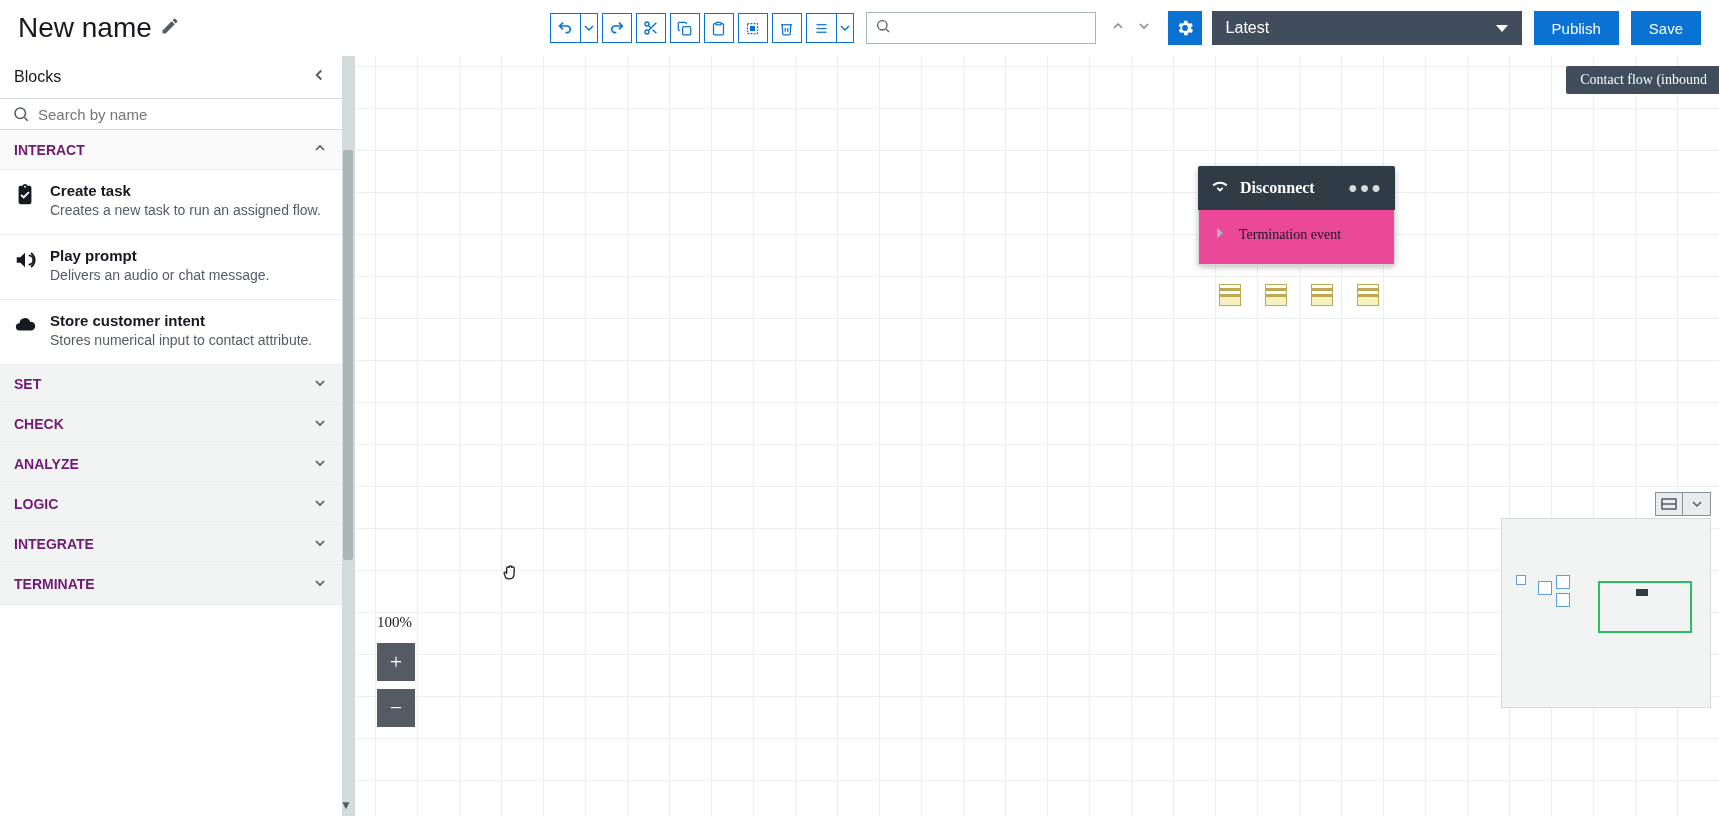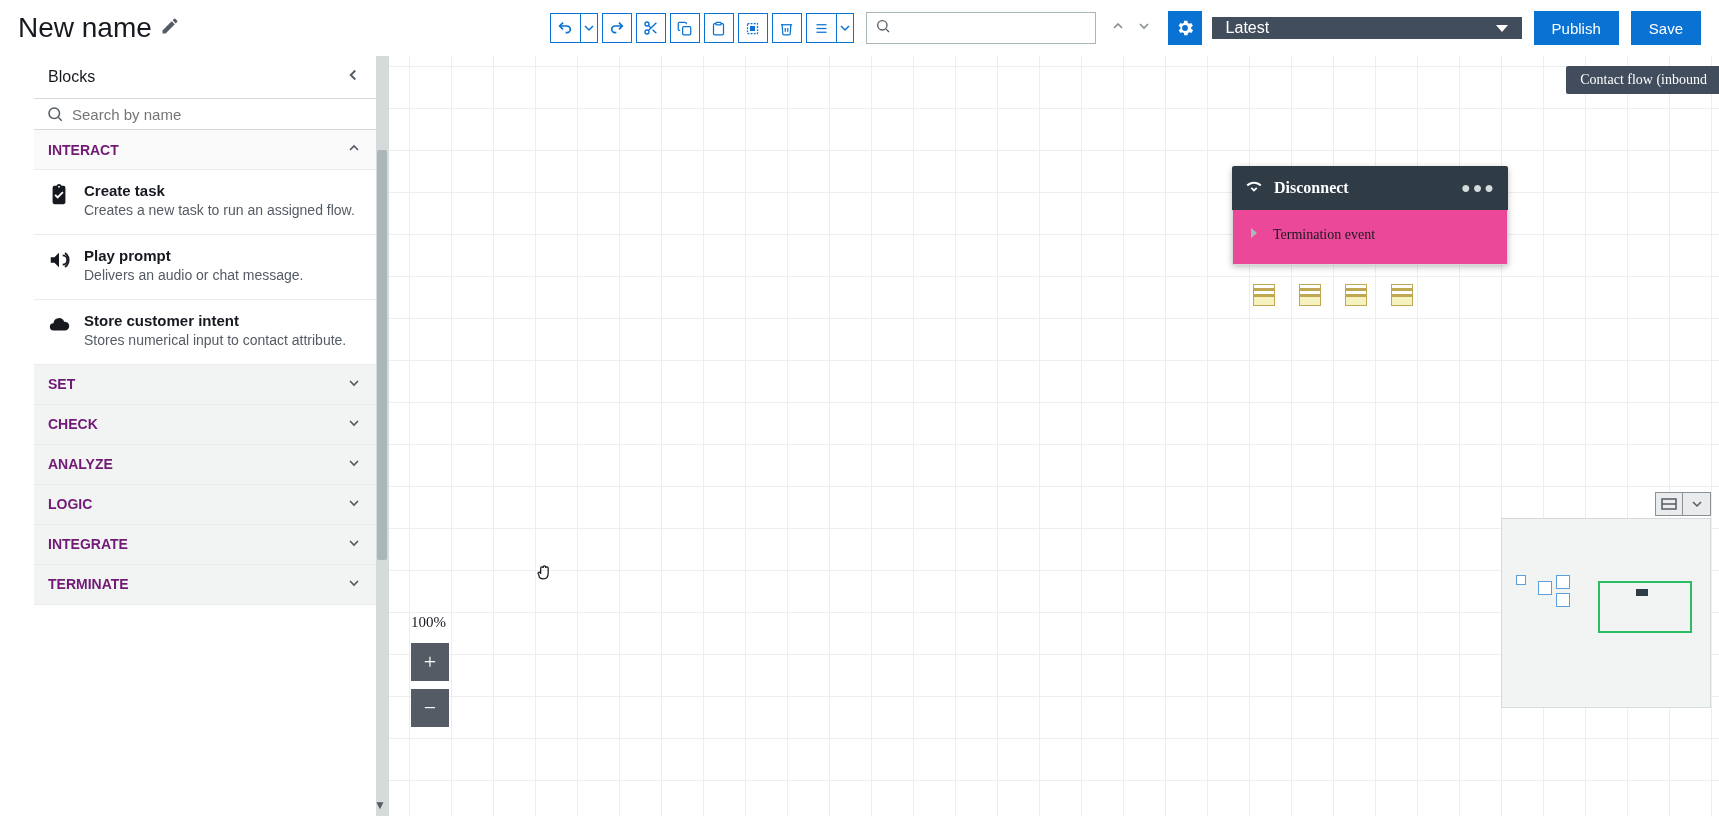--- a/index.html
+++ b/index.html
@@ -35,34 +35,34 @@
 .nav-arrows { display: flex; gap: 2px; margin-left: 4px; }
 .nav-arrows .arr { color: #879196; font-size: 16px; padding: 4px; cursor: pointer; }
 
 .gear-btn {
   width: 34px; height: 34px; background: #0972d3; color: #fff;
   display: inline-flex; align-items: center; justify-content: center; cursor: pointer;
   margin-left: 6px;
 }
 
 .version-select {
-  height: 22px; width: 310px; background: #414d5c; color: #fff;
+  height: 34px; width: 310px; background: #414d5c; color: #fff;
   display: flex; align-items: center; padding: 0 14px; margin-left: 4px;
   justify-content: space-between; cursor: pointer;
 }
 .version-select .vcaret { border-left: 6px solid transparent; border-right: 6px solid transparent; border-top: 7px solid #fff; }
 
 .primary-btn {
   height: 34px; padding: 0 18px; background: #0972d3; color: #fff;
   display: inline-flex; align-items: center; justify-content: center;
   font-size: 15px; cursor: pointer; margin-left: 6px;
 }
 
 
-.body { display: flex; flex: 1; min-height: 0; margin-left: 34px; }
+.body { display: flex; flex: 1; min-height: 0; }
 
 .blocks-header {
   display: flex; align-items: center; justify-content: space-between;
   padding: 10px 14px; font-size: 16px; color: #16191f;
 }
 .collapse-left { color: #545b64; cursor: pointer; }
 
 .side-search {
   display: flex; align-items: center; border-top: 1px solid #d5dbdb; border-bottom: 1px solid #d5dbdb;
   padding: 6px 12px;
@@ -100,21 +100,21 @@
   background-position: 20px 10px;
 }
 
 .flow-badge {
   position: absolute; top: 10px; right: 0;
   background: #414d5c; color: #fff; padding: 6px 12px 6px 14px;
   font-size: 14px; border-radius: 2px 0 0 2px;
 }
 
 .node {
-  position: absolute; left: 843px; top: 110px; width: 276px;
+  position: absolute; left: 843px; top: 110px; width: 197px;
   background: #fff; border-radius: 2px; box-shadow: 0 2px 6px rgba(0,0,0,.25); text-align: center;
 }
 .node-header {
   background: #2f3b45; color: #fff; display: flex; align-items: center;
   padding: 10px 12px; gap: 10px; border-radius: 2px 2px 0 0;
 }
 .node-header .ntitle { font-size: 16px; font-weight: 700; }
 .node-header .dots { margin-left: auto; letter-spacing: 2px; color: #d5dbdb; cursor: pointer; }
 .node-body {
   display: flex; align-items: center; gap: 10px; padding: 14px 12px 18px;

